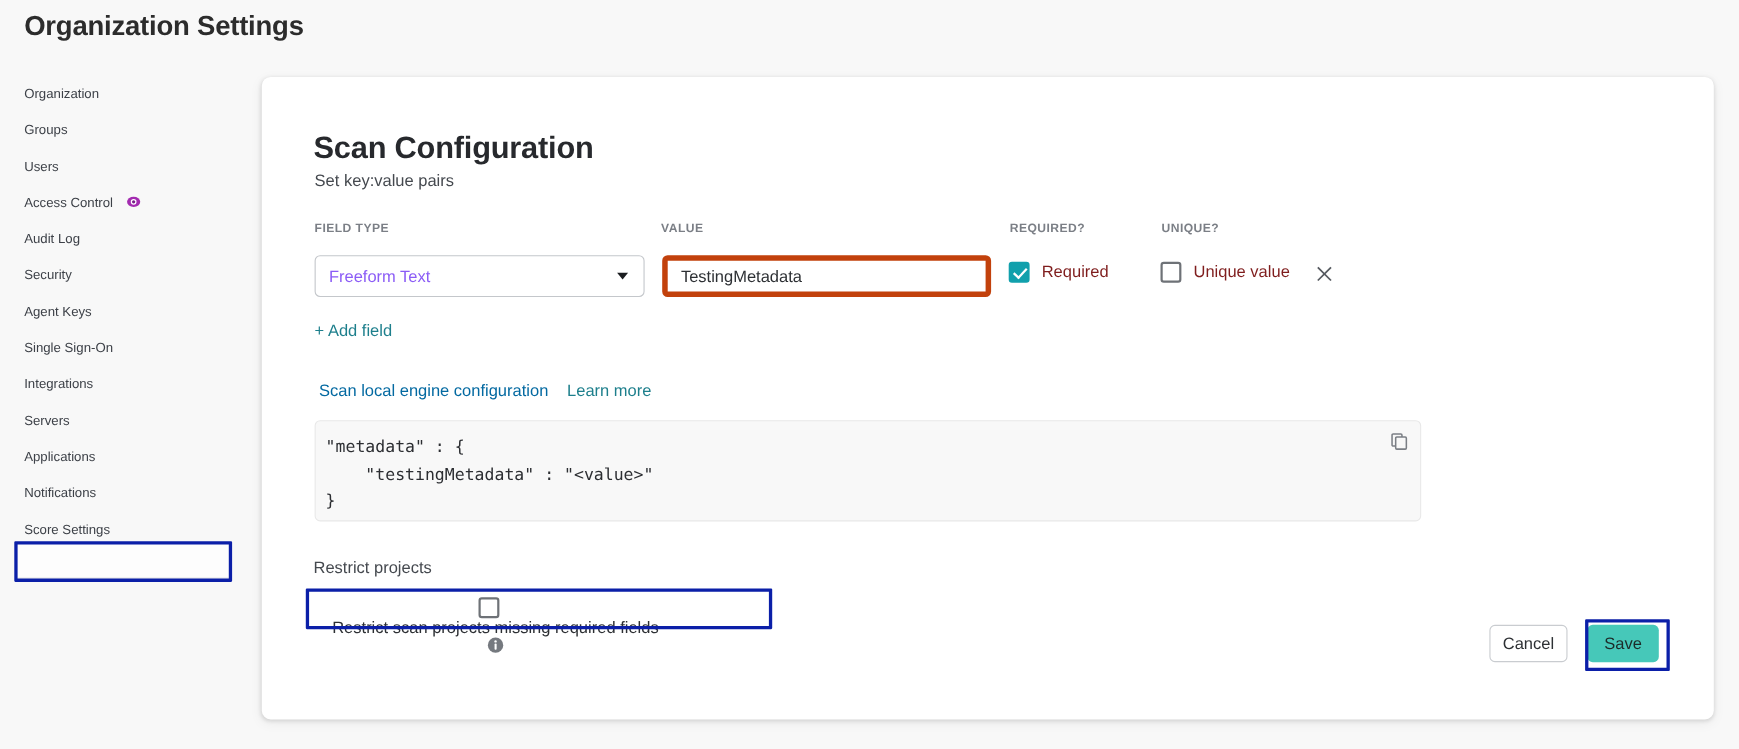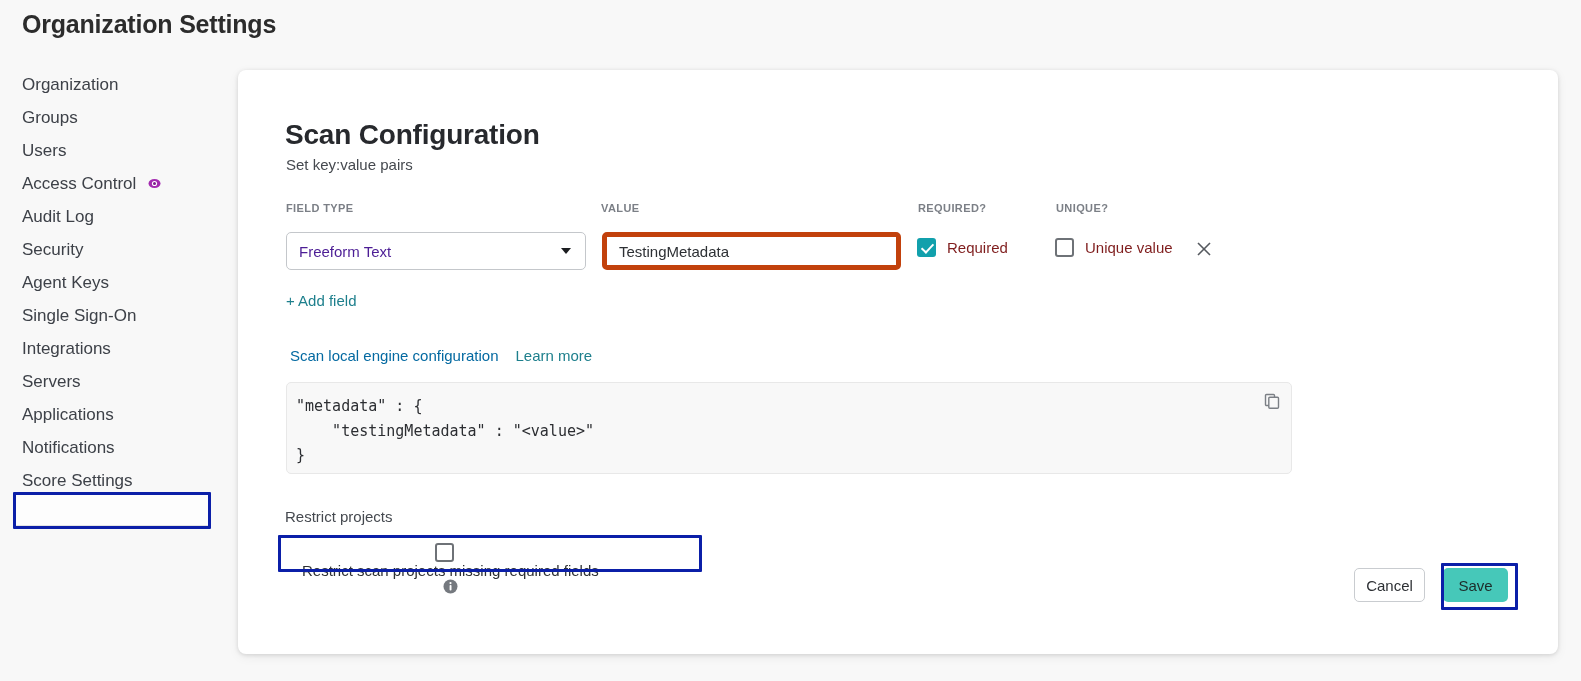--- a/index.html
+++ b/index.html
@@ -29,21 +29,21 @@
     left: 0;
     top: 68px;
     width: 230px;
   }
   .nav-item {
     position: relative;
     height: 33px;
     display: flex;
     align-items: center;
     padding-left: 22px;
-    font-size: 17px;
+    font-size: 12px;
     color: #3d4148;
     cursor: pointer;
   }
   .nav-item.selected {
     font-weight: bold;
     color: #1d1f22;
   }
   .nav-item .eye-icon {
     margin-left: 12px;
     display: inline-flex;
@@ -122,21 +122,21 @@
     top: 162px;
     width: 300px;
     height: 38px;
     border: 1px solid #c4c7cb;
     border-radius: 5px;
     background: #fff;
     display: flex;
     align-items: center;
     padding: 0 12px;
     font-size: 15px;
-    color: #4c1d95;
+    color: #8b5cf6;
     cursor: pointer;
   }
   .select-box .caret {
     position: absolute;
     right: 14px;
     width: 0; height: 0;
     border-left: 5px solid transparent;
     border-right: 5px solid transparent;
     border-top: 6px solid #1b1d20;
   }

